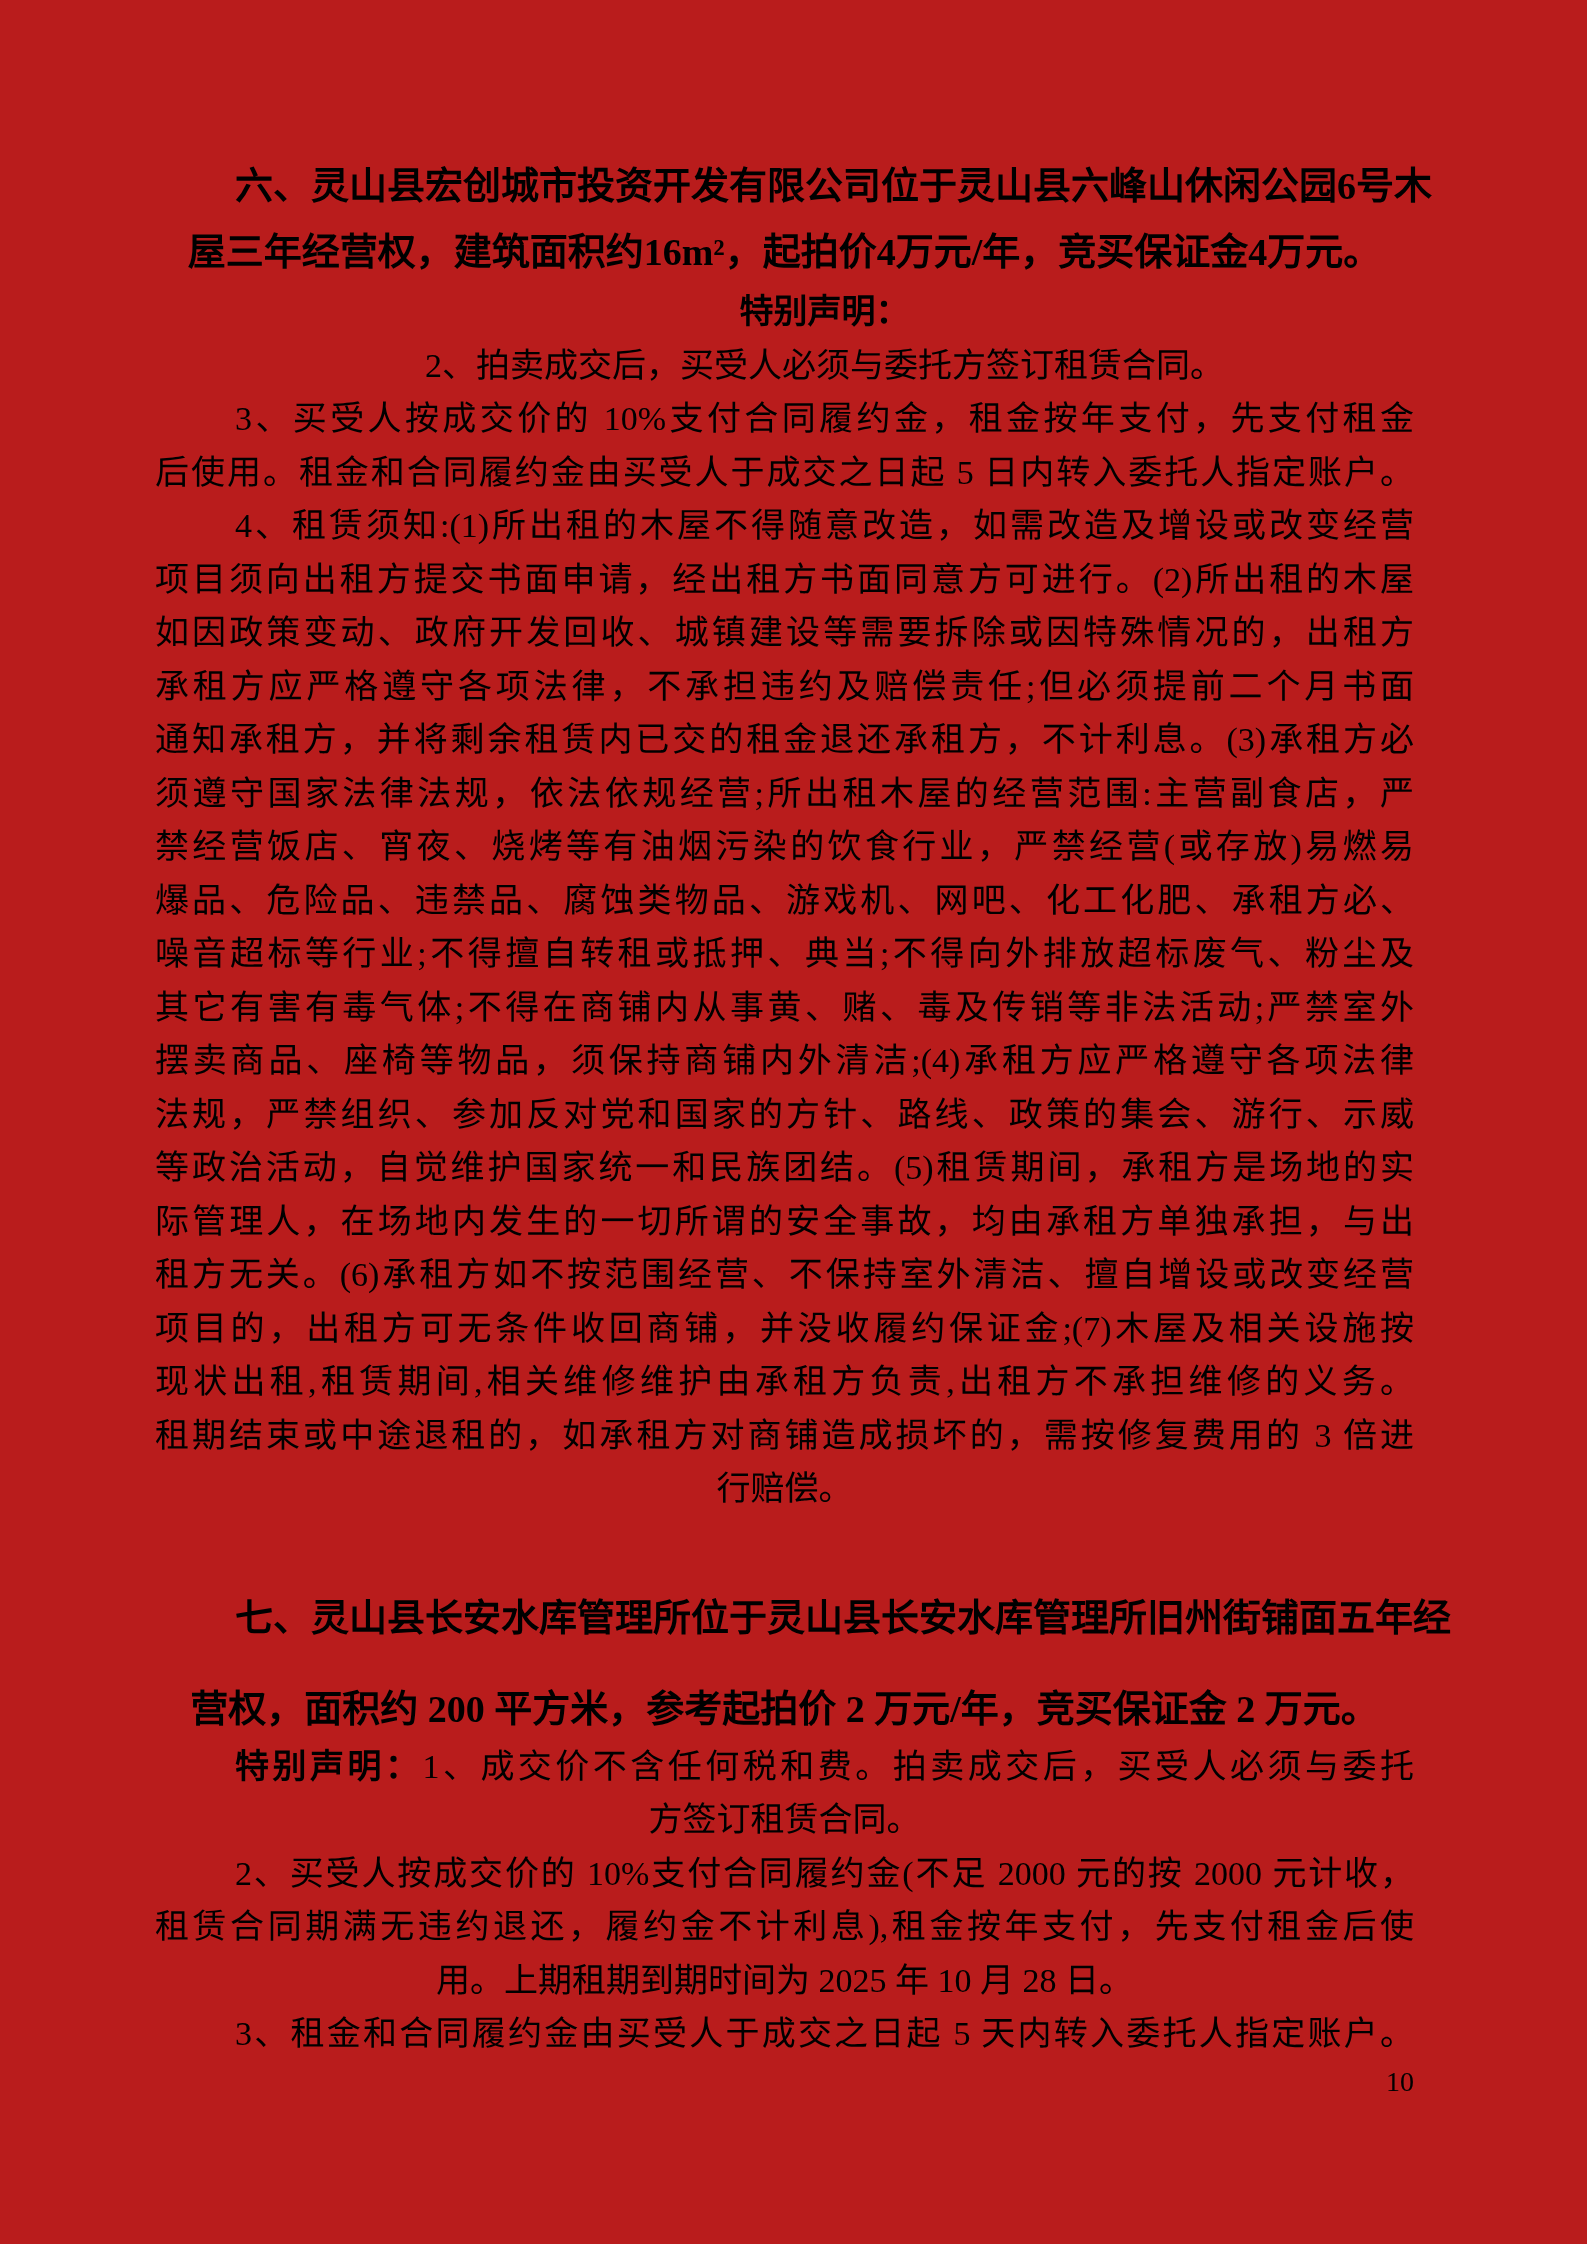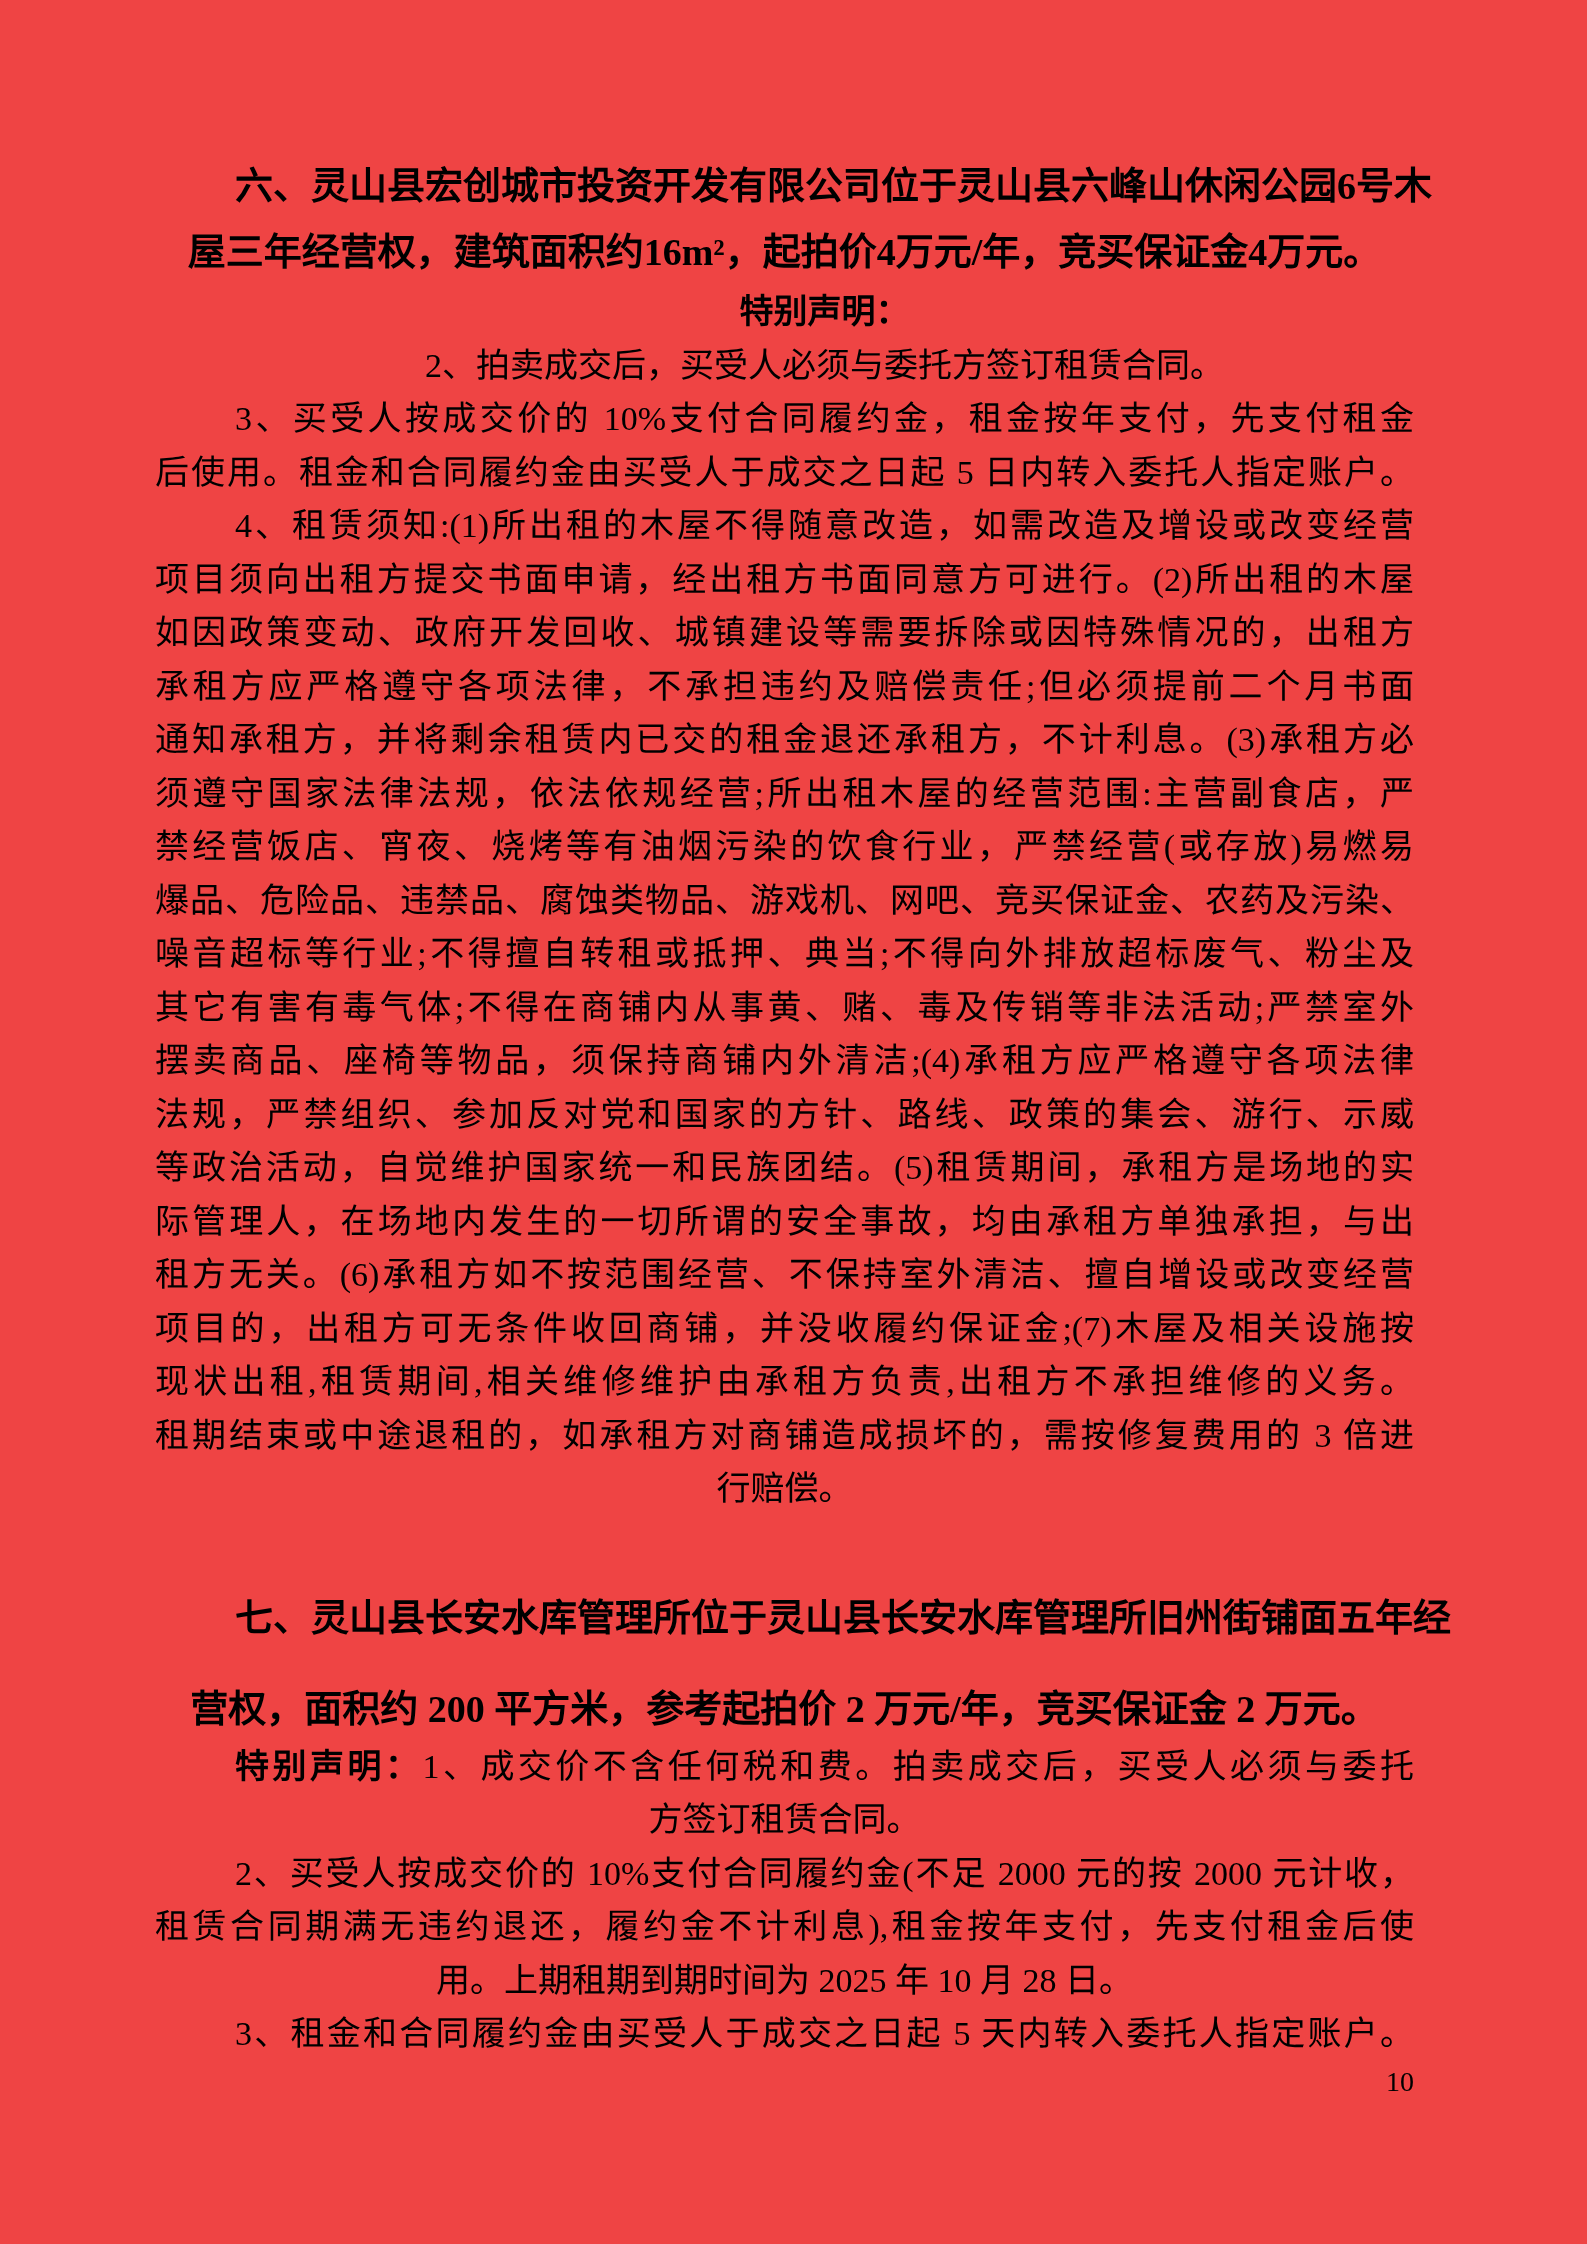--- a/index.html
+++ b/index.html
@@ -1,20 +1,20 @@
 <!DOCTYPE html>
 <html lang="zh-CN"><head>
 <meta charset="utf-8">
 <style>
   html, body { margin: 0; padding: 0; background: #ffffff; }
   .page {
     position: relative;
     width: 1587px;
     height: 2244px;
-    background: #ef4444;
+    background: #b91c1c;
     color: #000000;
     overflow: hidden;
     font-family: "Liberation Serif", "DejaVu Serif", serif;
   }
   .content {
     position: absolute;
     left: 155px;
     top: 153px;
     width: 1259px;
   }
@@ -57,21 +57,21 @@
       <div class="ln bd indent stretch">3、买受人按成交价的 10%支付合同履约金，租金按年支付，先支付租金</div>
       <div class="ln bd stretch">后使用。租金和合同履约金由买受人于成交之日起 5 日内转入委托人指定账户。</div>
       <div>
         <div class="ln bd indent stretch">4、租赁须知:(1)所出租的木屋不得随意改造，如需改造及增设或改变经营</div>
         <div class="ln bd stretch">项目须向出租方提交书面申请，经出租方书面同意方可进行。(2)所出租的木屋</div>
         <div class="ln bd stretch">如因政策变动、政府开发回收、城镇建设等需要拆除或因特殊情况的，出租方</div>
         <div class="ln bd stretch">承租方应严格遵守各项法律，不承担违约及赔偿责任;但必须提前二个月书面</div>
         <div class="ln bd stretch">通知承租方，并将剩余租赁内已交的租金退还承租方，不计利息。(3)承租方必</div>
         <div class="ln bd stretch">须遵守国家法律法规，依法依规经营;所出租木屋的经营范围:主营副食店，严</div>
         <div class="ln bd stretch">禁经营饭店、宵夜、烧烤等有油烟污染的饮食行业，严禁经营(或存放)易燃易</div>
-        <div class="ln bd stretch">爆品、危险品、违禁品、腐蚀类物品、游戏机、网吧、竞买保证金、农药及污染、</div>
+        <div class="ln bd stretch">爆品、危险品、违禁品、腐蚀类物品、游戏机、网吧、化工化肥、承租方必、</div>
         <div class="ln bd stretch">噪音超标等行业;不得擅自转租或抵押、典当;不得向外排放超标废气、粉尘及</div>
         <div class="ln bd stretch">其它有害有毒气体;不得在商铺内从事黄、赌、毒及传销等非法活动;严禁室外</div>
         <div class="ln bd stretch">摆卖商品、座椅等物品，须保持商铺内外清洁;(4)承租方应严格遵守各项法律</div>
         <div class="ln bd stretch">法规，严禁组织、参加反对党和国家的方针、路线、政策的集会、游行、示威</div>
         <div class="ln bd stretch">等政治活动，自觉维护国家统一和民族团结。(5)租赁期间，承租方是场地的实</div>
         <div class="ln bd stretch">际管理人，在场地内发生的一切所谓的安全事故，均由承租方单独承担，与出</div>
         <div class="ln bd stretch">租方无关。(6)承租方如不按范围经营、不保持室外清洁、擅自增设或改变经营</div>
         <div class="ln bd stretch">项目的，出租方可无条件收回商铺，并没收履约保证金;(7)木屋及相关设施按</div>
         <div class="ln bd stretch">现状出租,租赁期间,相关维修维护由承租方负责,出租方不承担维修的义务。</div>
         <div class="ln bd stretch">租期结束或中途退租的，如承租方对商铺造成损坏的，需按修复费用的 3 倍进</div>

